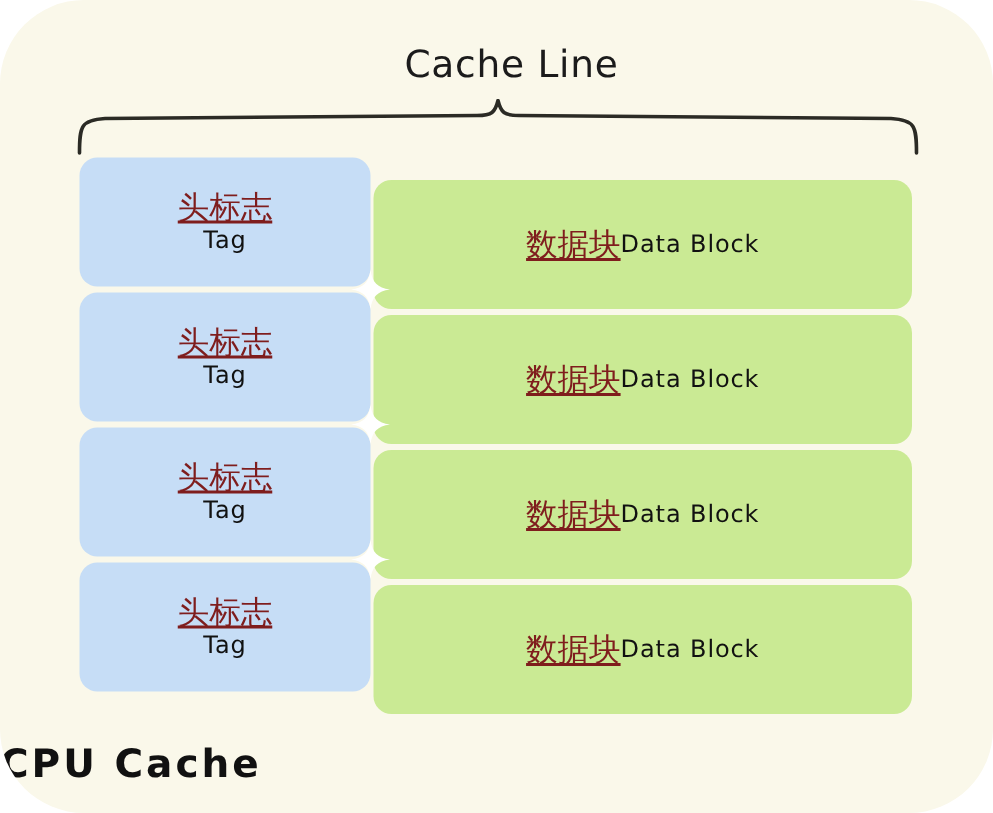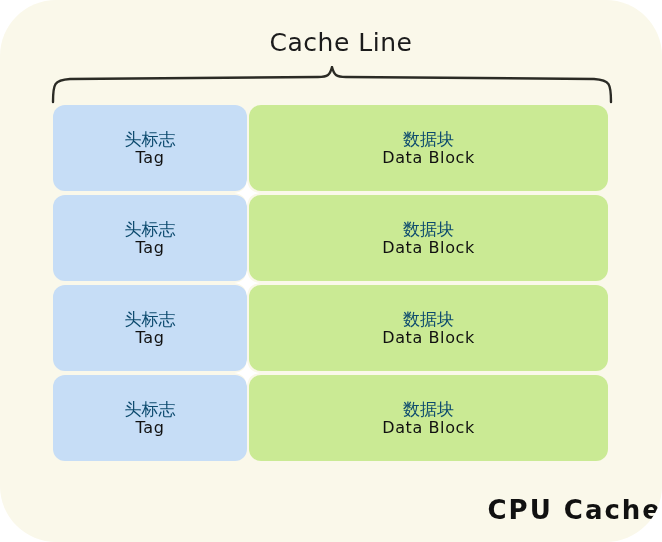--- a/index.html
+++ b/index.html
@@ -84,32 +84,34 @@
     box-sizing: border-box;
     flex: none;
   }
   .data-cell {
     width: 359px;
     height: 86px;
     margin-left: 2px;
     background: #caea94;
     border-radius: 12px;
     display: flex;
-    flex-direction: column;
+    flex-direction: row;
     align-items: center;
     justify-content: center;
     box-sizing: border-box;
     flex: none;
+    margin-top: 15px;
   }
 
   .cell-cn {
-    font-size: 17px;
-    color: #0c4a6e;
+    font-size: 21px;
+    color: #7f1d1d;
     line-height: 1.18;
     font-family: "DejaVu Sans", sans-serif;
+    text-decoration: underline;
   }
   .cell-en {
     font-size: 16px;
     color: #111111;
     line-height: 1.18;
     letter-spacing: 0.6px;
     font-family: "DejaVu Sans", sans-serif;
   }
 
   
@@ -122,21 +124,21 @@
   .sparkle.s0 { left: 181px; top: 75px; }
   .sparkle.s1 { left: 181px; top: 165px; }
   .sparkle.s2 { left: 181px; top: 255px; }
 
   
   #cpu-cache-caption {
     position: absolute;
     left: 0;
     top: 495px;
     width: 662px;
-    text-align: right;
+    text-align: left;
     font-size: 26px;
     font-weight: bold;
     color: #111111;
     letter-spacing: 2px;
     font-family: "DejaVu Sans", sans-serif;
   }
 </style>
 </head>
 <body>
 

